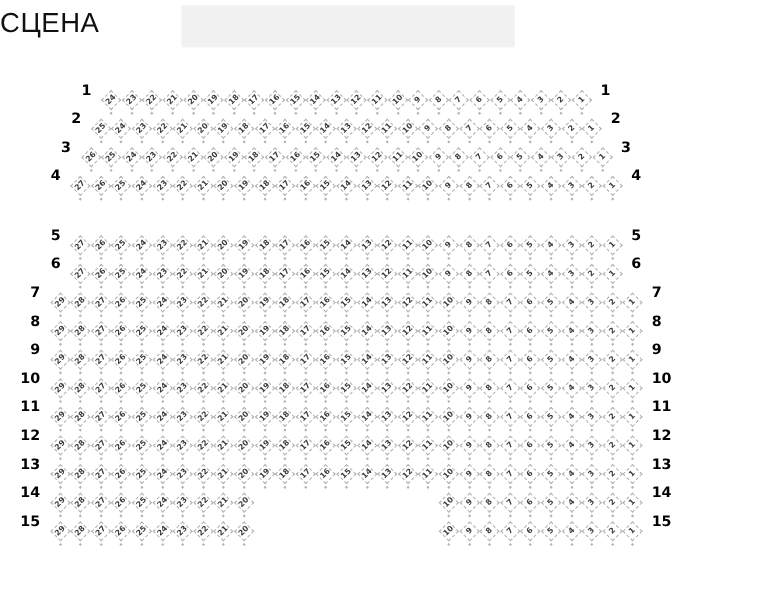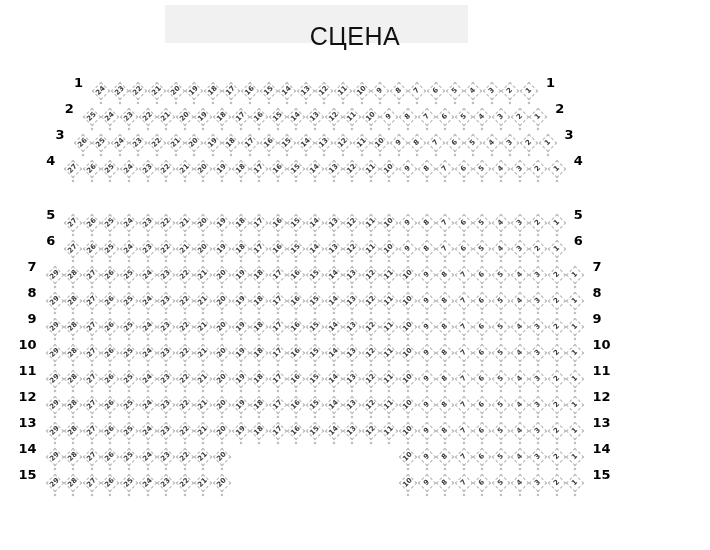--- a/index.html
+++ b/index.html
@@ -19,25 +19,24 @@
     position: absolute;
     left: 165px;
     top: 5px;
     width: 303px;
     height: 38px;
     background: var(--stage-bg, #f1f1f1);
   }
   #stage-label {
     position: absolute;
     left: 0;
-    top: 17px;
+    top: 2px;
     width: 710px;
     height: 20px;
     line-height: 38px;
-    text-align: center;
     font-family: "Liberation Sans", sans-serif;
     font-size: 25px;
     color: #111;
     letter-spacing: 0.5px;
   }
   #seat-map {
     position: absolute;
     left: 0;
     top: 0;
     width: 710px;

